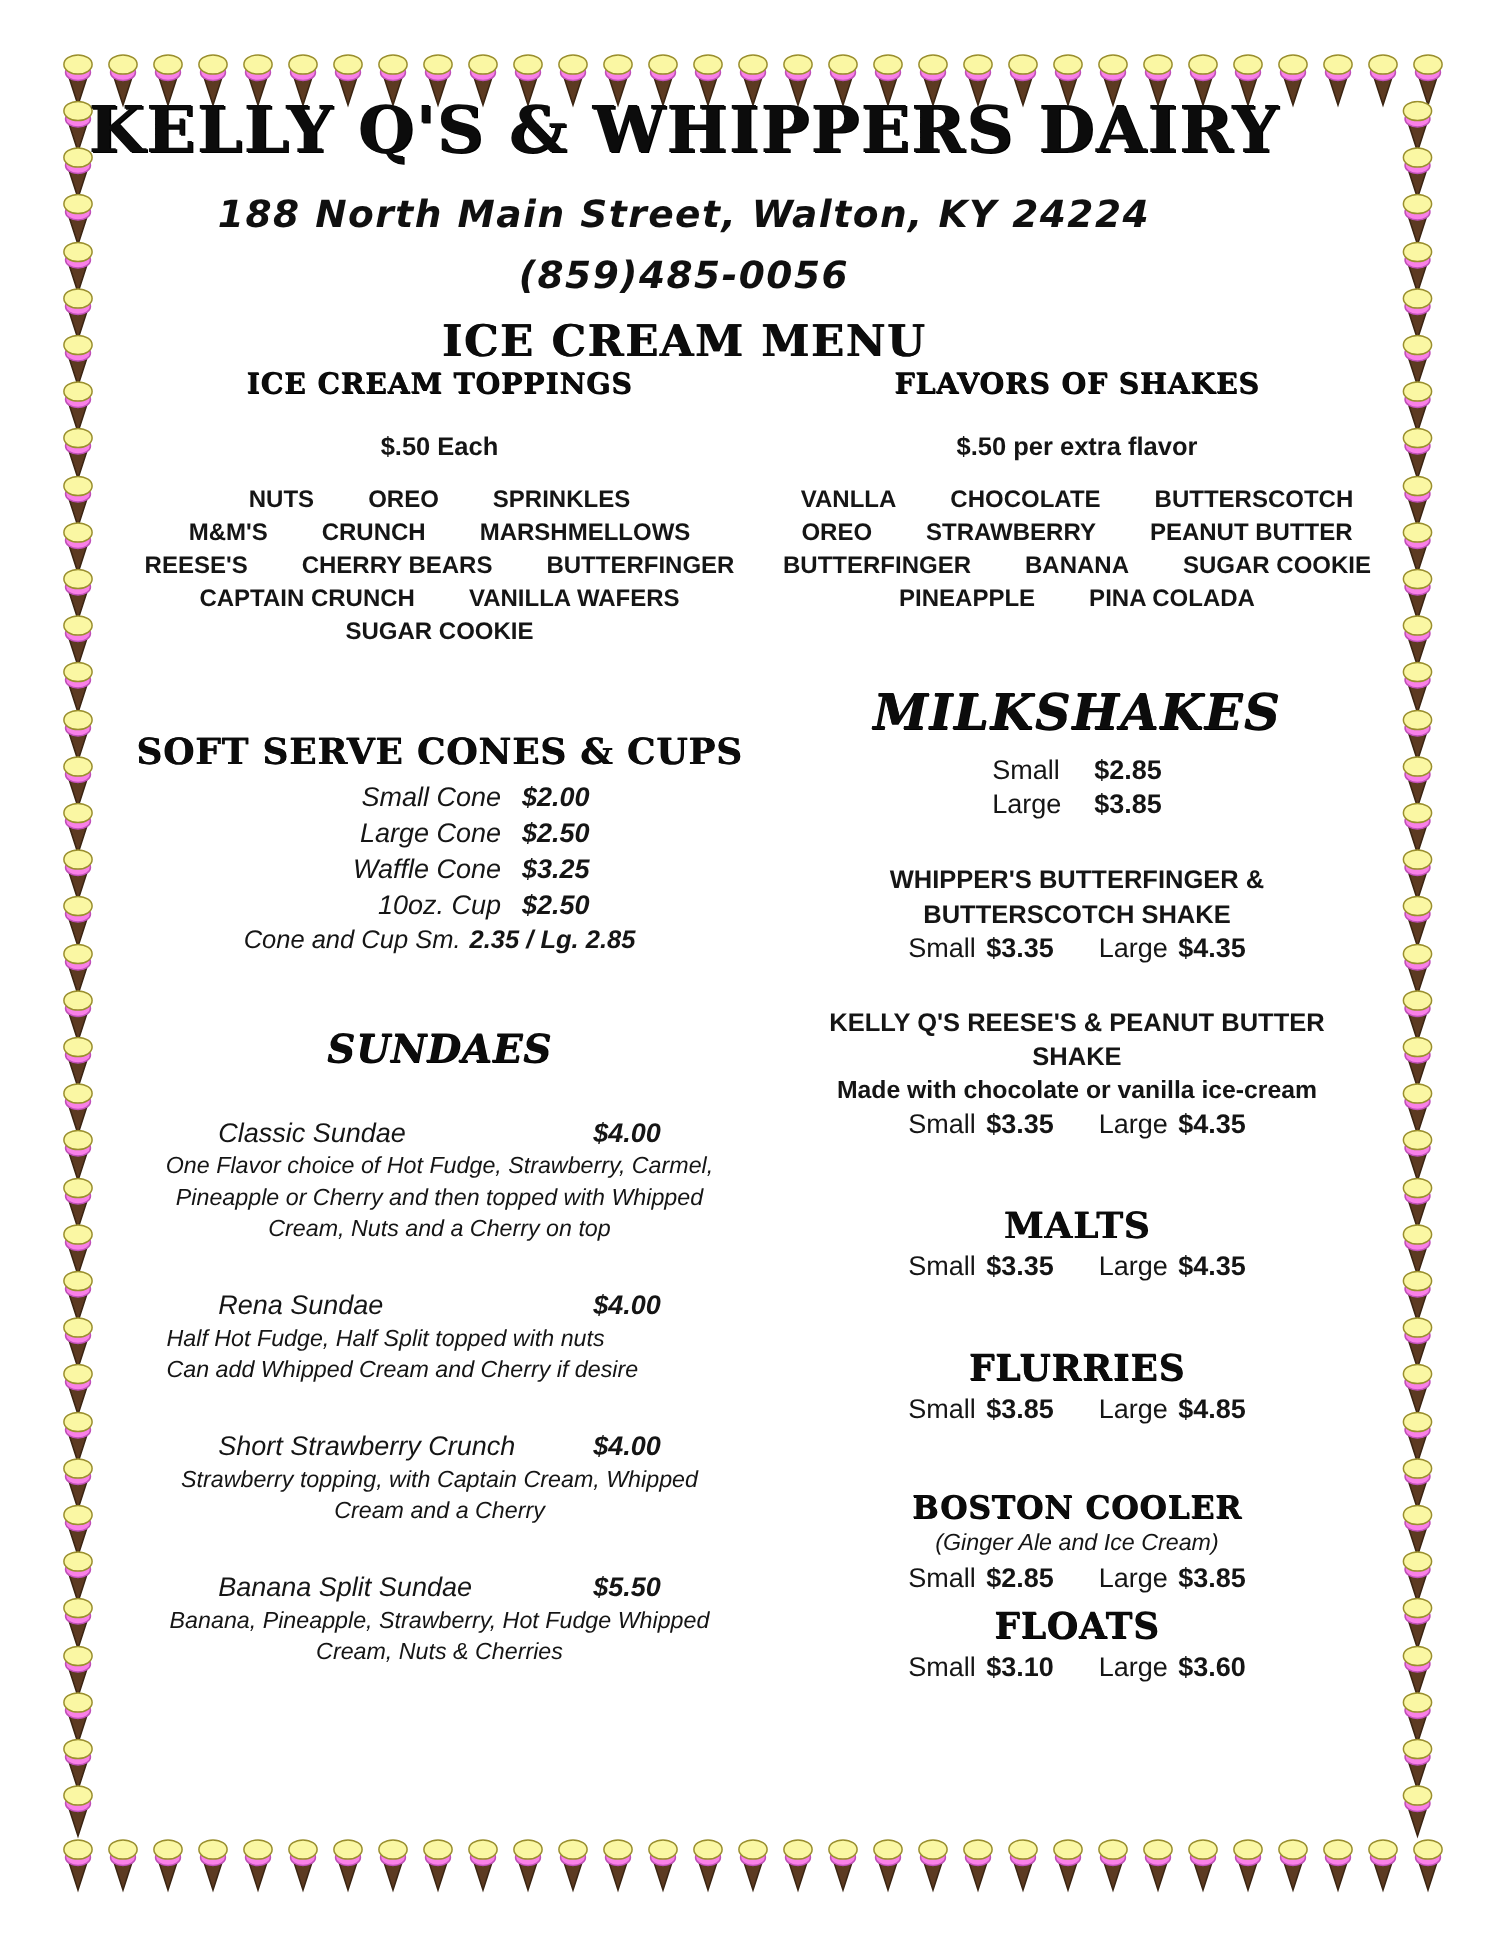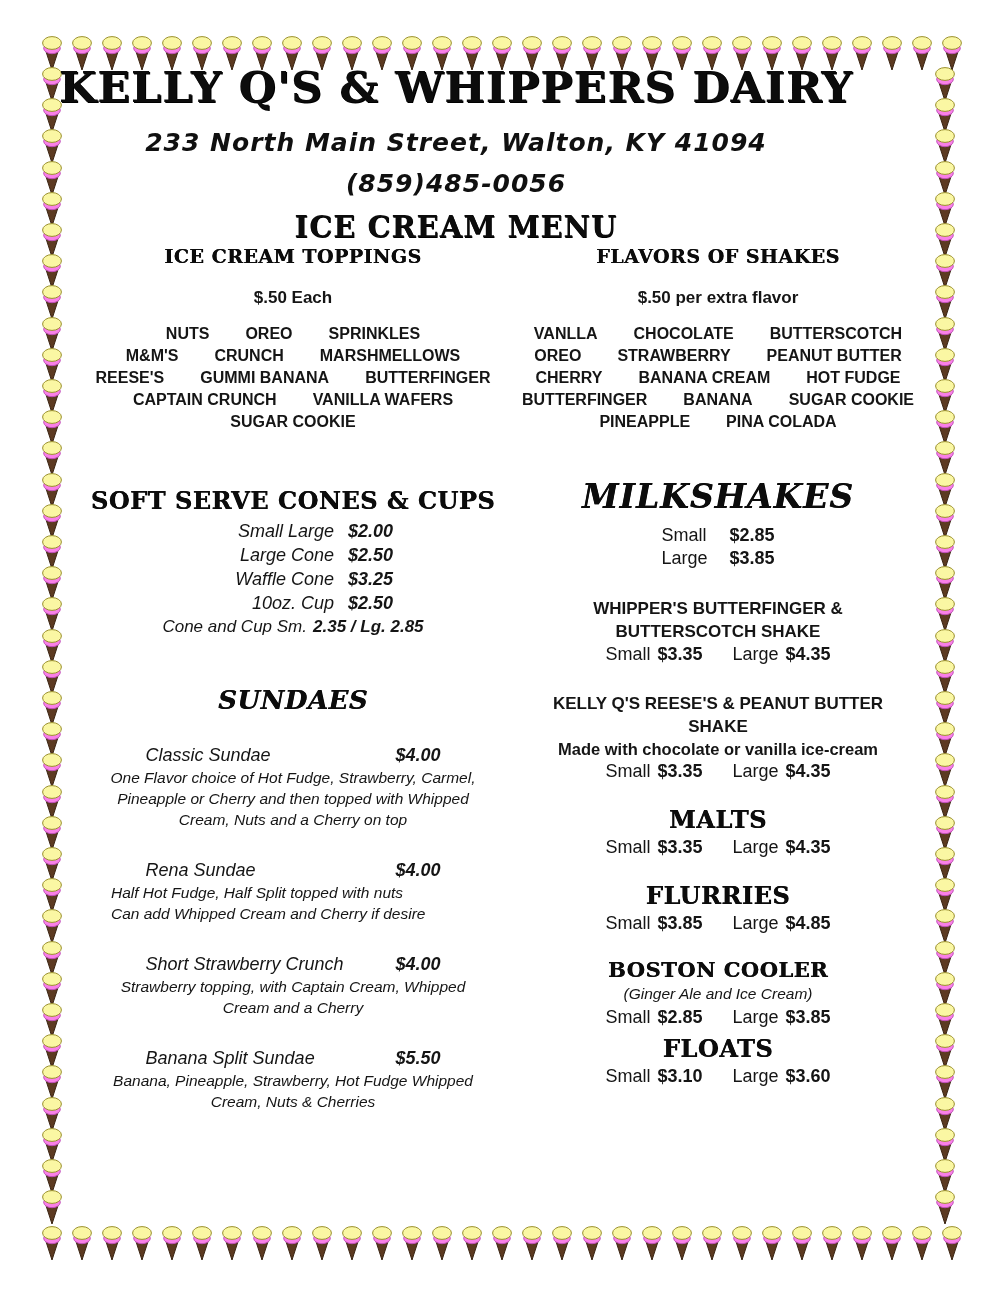--- a/index.html
+++ b/index.html
@@ -84,21 +84,21 @@
   .ms-label{text-align:left;}
   .ms-price{font-weight:bold;text-align:left;}
   .specialty{margin-top:22px;}
   .specialty .sec-head{font-size:29px;letter-spacing:1px;}
   .spec-item{margin-top:27px;}
   .spec-name{font-weight:bold;font-size:17px;line-height:23px;white-space:pre-line;}
   .spec-note{font-weight:bold;font-size:16.5px;line-height:22px;}
   .size-row{font-size:18px;margin-top:1px;}
   .size-row .sz{margin-right:7px;}
   .size-row b.first{margin-right:30px;}
-  .simple-section{margin-top:23px;}
+  .simple-section{margin-top:42px;}
   .simple-section .sec-head{font-size:24px;letter-spacing:0.5px;}
   .simple-section.small-head .sec-head{font-size:21px;}
   .simple-section.tight{margin-top:6px;}
   .simple-note{font-style:italic;font-size:15.5px;line-height:20px;margin-top:2px;}
   .simple-section .size-row{margin-top:3px;}
 </style>
 </head>
 <body>
 
 <div class="page">
@@ -781,21 +781,21 @@
         </svg></div>
       <div class="cone" style="left: 934px; top: 1190.2px;"><svg width="22" height="36" viewBox="0 0 22 36" xmlns="http://www.w3.org/2000/svg">
           <path d="M4.5,14 L17.5,14 L11,34 Z" fill="#5C3A21" stroke="#3a2412" stroke-width="1"></path>
           <ellipse cx="11" cy="12.3" rx="8.3" ry="5.4" fill="#F980E8" stroke="#c050b8" stroke-width="1"></ellipse>
           <ellipse cx="11" cy="7" rx="9.4" ry="6.4" fill="#FAF7A3" stroke="#9a8f2e" stroke-width="1"></ellipse>
         </svg></div>
     </div>
 
   <div class="header">
     <h1 class="title">KELLY Q'S &amp; WHIPPERS DAIRY</h1>
-    <div class="address">233 North Main Street, Walton, KY 41094</div>
+    <div class="address">188 North Main Street, Walton, KY 24224</div>
     <div class="phone">(859)485-0056</div>
     <div class="menu-title">ICE CREAM MENU</div>
   </div>
 
   <div class="col col-left">
     <section class="toppings">
       <h3 class="sec-head">ICE CREAM TOPPINGS</h3>
       <div class="price-note">$.50 Each</div>
       <div class="word-rows" id="toppings-rows">
           <div class="word-row">
@@ -803,37 +803,37 @@
             <span>OREO</span>
             <span>SPRINKLES</span>
           </div>
           <div class="word-row">
             <span>M&amp;M'S</span>
             <span>CRUNCH</span>
             <span>MARSHMELLOWS</span>
           </div>
           <div class="word-row">
             <span>REESE'S</span>
-            <span>GUMMI BANANA</span>
+            <span>CHERRY BEARS</span>
             <span>BUTTERFINGER</span>
           </div>
           <div class="word-row">
             <span>CAPTAIN CRUNCH</span>
             <span>VANILLA WAFERS</span>
           </div>
           <div class="word-row">
             <span>SUGAR COOKIE</span>
           </div>
         </div>
     </section>
 
     <section class="soft-serve">
       <h3 class="sec-head">SOFT SERVE CONES &amp; CUPS</h3>
       <div class="price-grid" id="soft-serve-items">
-          <div class="ss-name">Small Large</div>
+          <div class="ss-name">Small Cone</div>
           <div class="ss-price">$2.00</div>
           <div class="ss-name">Large Cone</div>
           <div class="ss-price">$2.50</div>
           <div class="ss-name">Waffle Cone</div>
           <div class="ss-price">$3.25</div>
           <div class="ss-name">10oz. Cup</div>
           <div class="ss-price">$2.50</div>
         </div>
       <div class="combo-line">
         <span>Cone and Cup Sm.</span><b>2.35 / Lg. 2.85</b>
@@ -887,25 +887,20 @@
       <div class="word-rows" id="flavor-rows">
           <div class="word-row">
             <span>VANLLA</span>
             <span>CHOCOLATE</span>
             <span>BUTTERSCOTCH</span>
           </div>
           <div class="word-row">
             <span>OREO</span>
             <span>STRAWBERRY</span>
             <span>PEANUT BUTTER</span>
-          </div>
-          <div class="word-row">
-            <span>CHERRY</span>
-            <span>BANANA CREAM</span>
-            <span>HOT FUDGE</span>
           </div>
           <div class="word-row">
             <span>BUTTERFINGER</span>
             <span>BANANA</span>
             <span>SUGAR COOKIE</span>
           </div>
           <div class="word-row">
             <span>PINEAPPLE</span>
             <span>PINA COLADA</span>
           </div>

